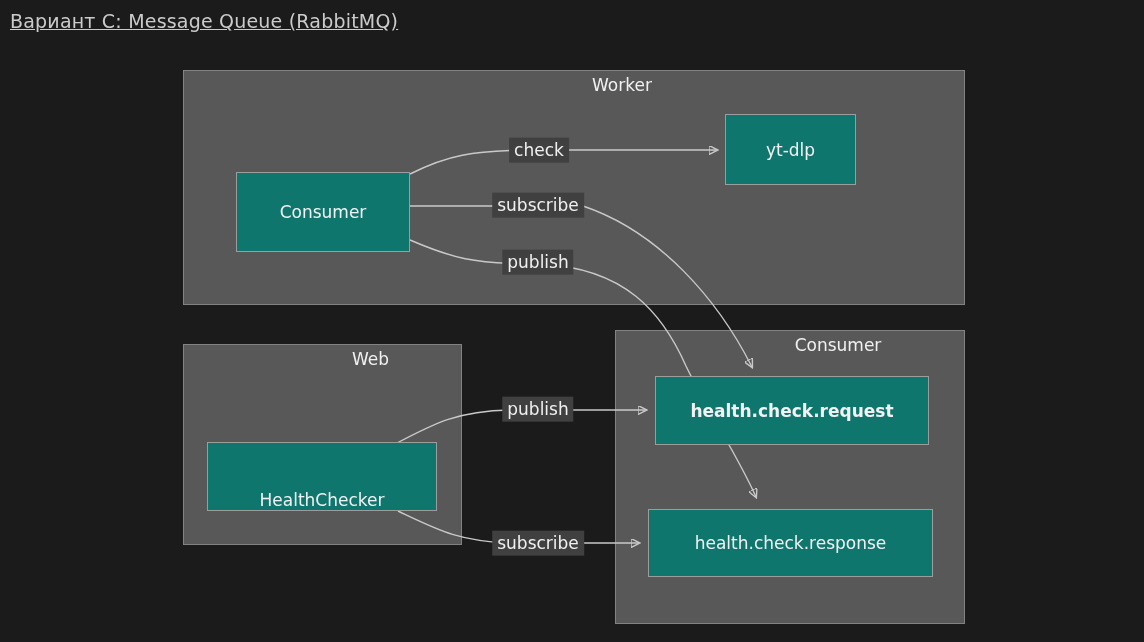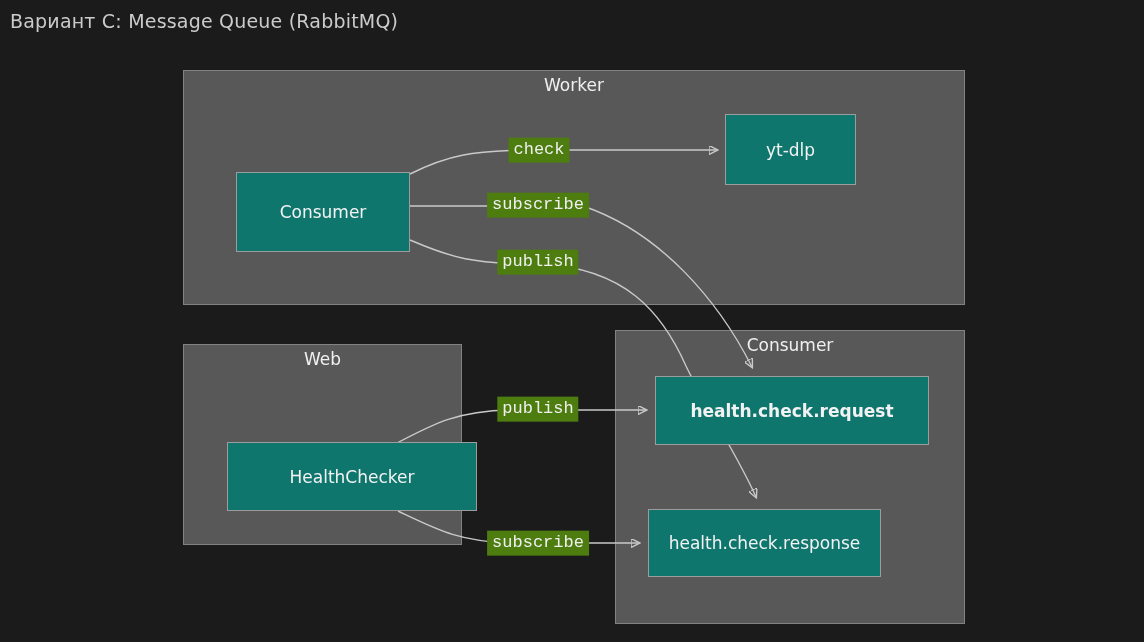--- a/index.html
+++ b/index.html
@@ -15,35 +15,37 @@
     background: #1b1b1b;
     overflow: hidden;
   }
   .diagram-title {
     position: absolute;
     left: 10px;
     top: 10px;
     font-size: 19px;
     color: #cbcbcb;
     letter-spacing: 0.2px;
+    text-decoration: underline;
   }
   .container-box {
     position: absolute;
     background: #585858;
     border: 1px solid #828282;
     box-sizing: border-box;
   }
   .container-label {
     position: absolute;
     top: 4px;
     left: 0;
     width: 100%;
     text-align: center;
     font-size: 17px;
     color: #f0f0f0;
+    padding-left: 48px;
   }
   .edge-layer {
     position: absolute;
     left: 0;
     top: 0;
     pointer-events: none;
   }
   .edge-layer path {
     fill: none;
     stroke: #c9c9c9;
@@ -56,27 +58,26 @@
     box-sizing: border-box;
     display: flex;
     align-items: center;
     justify-content: center;
     font-size: 17px;
     color: #f2f2f2;
   }
   .edge-label {
     position: absolute;
     transform: translate(-50%, -50%);
-    background: #4d7c0f;
+    background: #404040;
     color: #f0f0f0;
     font-size: 17px;
     padding: 3px 5px;
     line-height: 1.1;
     white-space: nowrap;
-    font-family: Liberation Mono, monospace;
   }
 </style>
 </head>
 <body>
 
 <div class="canvas">
 
   <div class="diagram-title">Вариант C: Message Queue (RabbitMQ)</div>
 
   <div class="container-box" style="left:183px; top:70px; width:782px; height:235px;">
@@ -105,29 +106,29 @@
   </svg>
 
   <div class="node-box" style="left:236px; top:172px; width:174px; height:80px;">
     <span>Consumer</span>
   </div>
 
   <div class="node-box" style="left:725px; top:114px; width:131px; height:71px;">
     <span>yt-dlp</span>
   </div>
 
-  <div class="node-box" style="left:227px; top:442px; width:250px; height:69px;">
+  <div class="node-box" style="left:207px; top:442px; width:230px; height:69px;align-items:flex-end;">
     <span>HealthChecker</span>
   </div>
 
   <div class="node-box" style="left:655px; top:376px; width:274px; height:69px;font-weight:bold;">
     <span>health.check.request</span>
   </div>
 
-  <div class="node-box" style="left:648px; top:509px; width:233px; height:68px;">
+  <div class="node-box" style="left:648px; top:509px; width:285px; height:68px;">
     <span>health.check.response</span>
   </div>
 
   <div class="edge-label" style="left:539px; top:150px;">check</div>
 
   <div class="edge-label" style="left:538px; top:205px;">subscribe</div>
 
   <div class="edge-label" style="left:538px; top:262px;">publish</div>
 
   <div class="edge-label" style="left:538px; top:409px;">publish</div>

